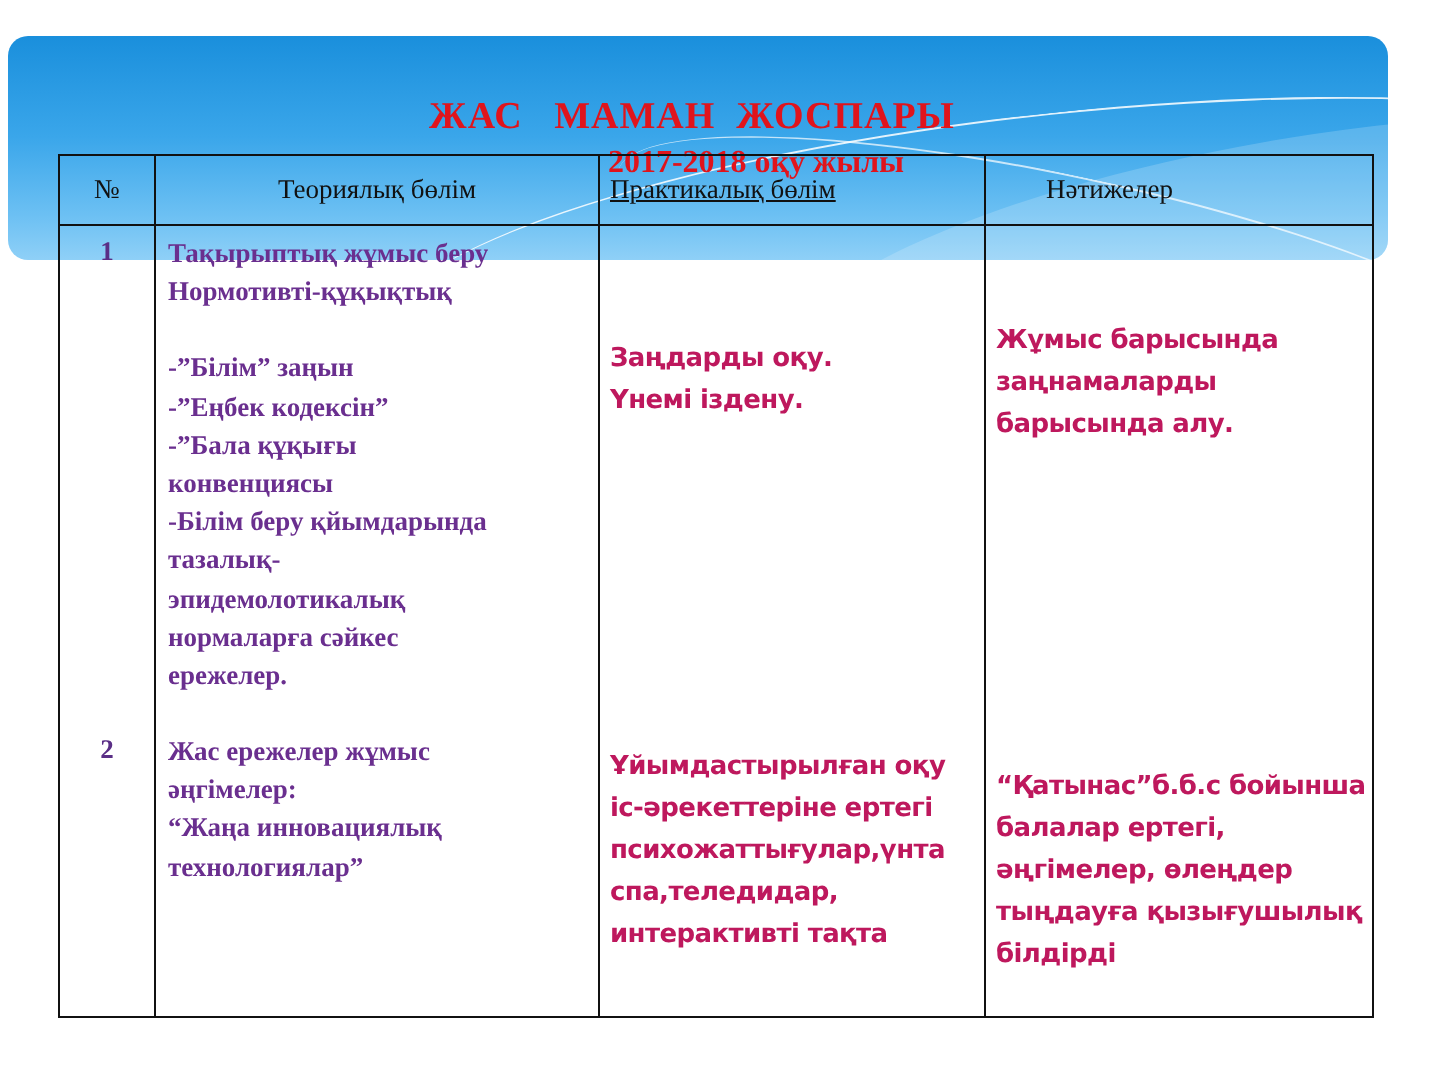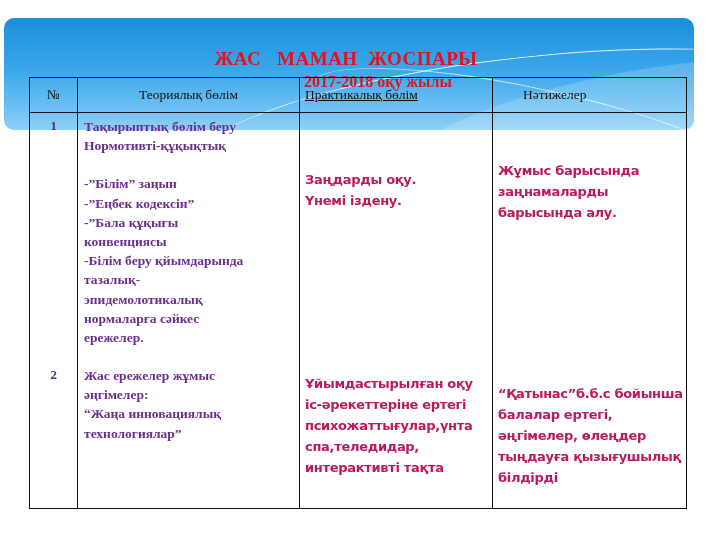--- a/index.html
+++ b/index.html
@@ -58,21 +58,21 @@
     <tr>
       <td>
         <div class="cell">
           <div class="num" style="top:5px;">1</div>
           <div class="num" style="top:254px;">2</div>
         </div>
       </td>
       <td>
         <div class="cell">
           <div class="txt" style="left:6px; top:4px;">
-            <span class="line">Тақырыптық бөлім беру</span>
+            <span class="line">Тақырыптық жұмыс беру</span>
             <span class="line">Нормотивті-құқықтық</span>
             <span class="line" style="height:19px;"></span>
             <span class="line">-”Білім” заңын</span>
             <span class="line">-”Еңбек кодексін”</span>
             <span class="line">-”Бала құқығы</span>
             <span class="line">конвенциясы</span>
             <span class="line">-Білім беру қйымдарында</span>
             <span class="line">тазалық-</span>
             <span class="line">эпидемолотикалық</span>
             <span class="line">нормаларға сәйкес</span>

